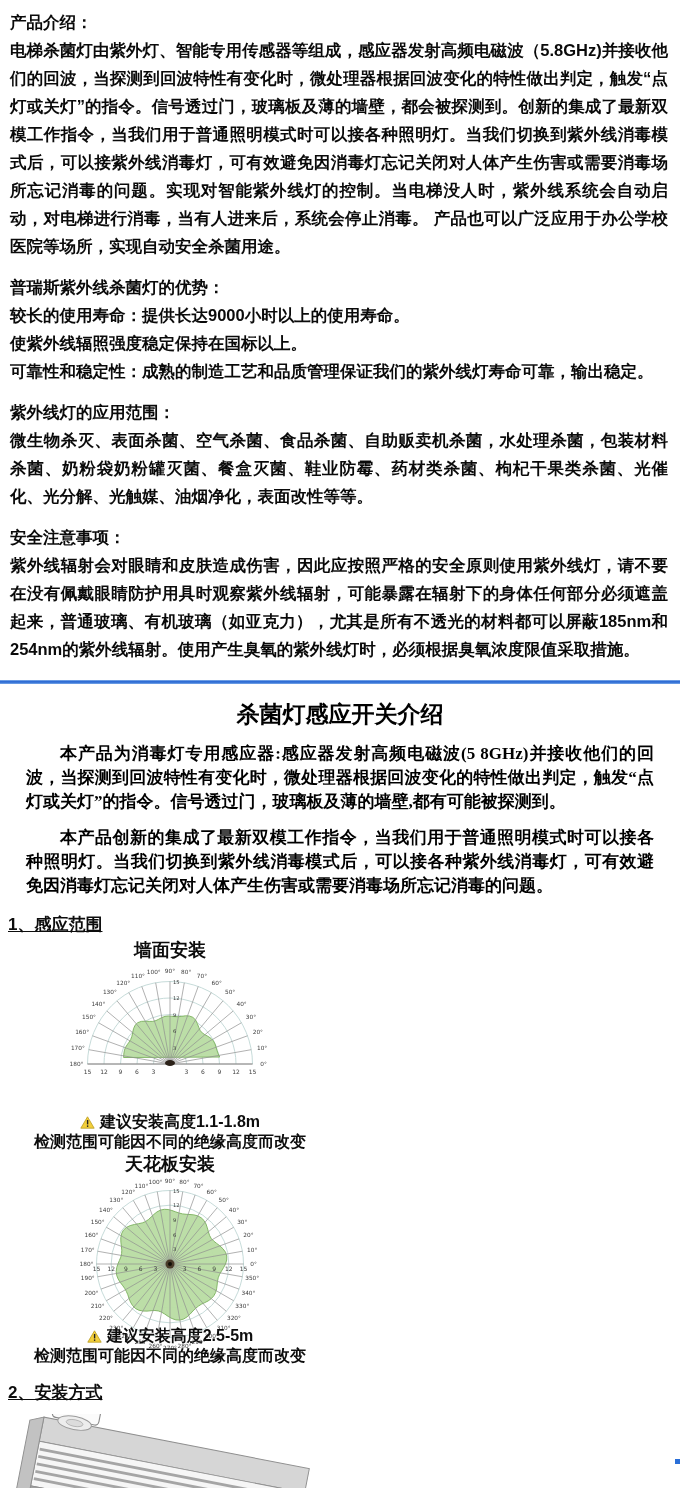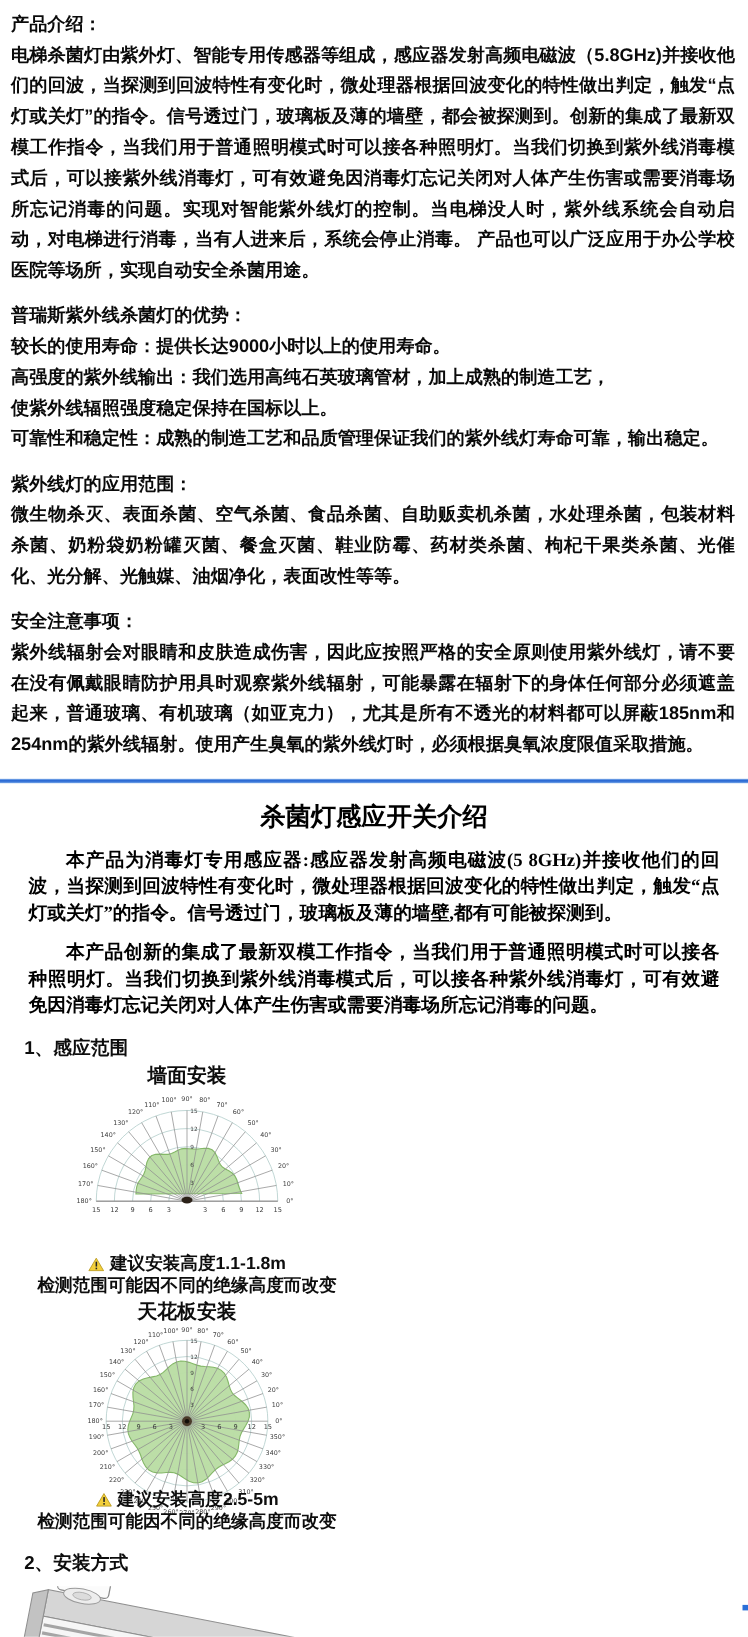--- a/index.html
+++ b/index.html
@@ -10,21 +10,21 @@
   
   .sec1{padding:8px 12px 0 10px;font-weight:700;font-size:16.5px;line-height:28px;color:#0a0a0a;}
   .sec1 .para{text-align:justify;}
   .sec1 .blk{margin-top:13px;}
   
   .divider{height:4px;margin-top:17px;background:linear-gradient(to bottom,#8ab4ec,#1d5fd0 45%,#7aa9e8);}
   
   .sec2{font-family:"Liberation Serif","DejaVu Serif",serif;font-size:17px;color:#000;padding:0 14px;}
   .sec2-title{text-align:center;font-weight:700;font-size:23px;margin:15px 0 11px;}
   .sec2 p{margin:12px;line-height:24px;text-indent:2em;text-align:justify;font-weight:bold;}
-  .heading-num{font-family:"Liberation Sans","DejaVu Sans",sans-serif;font-weight:700;font-size:17px;margin:15px 0 2px;padding:0 22px;}
+  .heading-num{font-family:"Liberation Sans","DejaVu Sans",sans-serif;font-weight:700;font-size:17px;margin:15px 0 2px;padding:0 8px;text-decoration:underline;}
   
   .range-row{display:flex;flex-direction:column;}
   .rcol{width:50%;text-align:center;}
   .dtitle{font-weight:700;font-size:18px;height:24px;line-height:24px;}
   .chart-box{height:150px;}
   .warn{font-weight:700;font-size:16px;line-height:20px;}
   .warn svg{vertical-align:-2px;margin-right:5px;}
   .note{font-weight:700;font-size:16px;line-height:20px;}
   
   .install-row{display:flex;margin-top:10px;flex-direction:column;}
@@ -37,21 +37,20 @@
 </head>
 <body>
 
 <div class="sec1">
   <div>产品介绍：</div>
   <div class="para">电梯杀菌灯由紫外灯、智能专用传感器等组成，感应器发射高频电磁波（5.8GHz)并接收他们的回波，当探测到回波特性有变化时，微处理器根据回波变化的特性做出判定，触发“点灯或关灯”的指令。信号透过门，玻璃板及薄的墙壁，都会被探测到。创新的集成了最新双模工作指令，当我们用于普通照明模式时可以接各种照明灯。当我们切换到紫外线消毒模式后，可以接紫外线消毒灯，可有效避免因消毒灯忘记关闭对人体产生伤害或需要消毒场所忘记消毒的问题。实现对智能紫外线灯的控制。当电梯没人时，紫外线系统会自动启动，对电梯进行消毒，当有人进来后，系统会停止消毒。 产品也可以广泛应用于办公学校医院等场所，实现自动安全杀菌用途。</div>
 
   <div class="blk">
     <div>普瑞斯紫外线杀菌灯的优势：</div>
     <div>较长的使用寿命：提供长达9000小时以上的使用寿命。</div>
-    <div>高强度的紫外线输出：我们选用高纯石英玻璃管材，加上成熟的制造工艺，</div>
     <div>使紫外线辐照强度稳定保持在国标以上。</div>
     <div>可靠性和稳定性：成熟的制造工艺和品质管理保证我们的紫外线灯寿命可靠，输出稳定。</div>
   </div>
 
   <div class="blk">
     <div>紫外线灯的应用范围：</div>
     <div class="para">微生物杀灭、表面杀菌、空气杀菌、食品杀菌、自助贩卖机杀菌，水处理杀菌，包装材料杀菌、奶粉袋奶粉罐灭菌、餐盒灭菌、鞋业防霉、药材类杀菌、枸杞干果类杀菌、光催化、光分解、光触媒、油烟净化，表面改性等等。</div>
   </div>
 
   <div class="blk">

